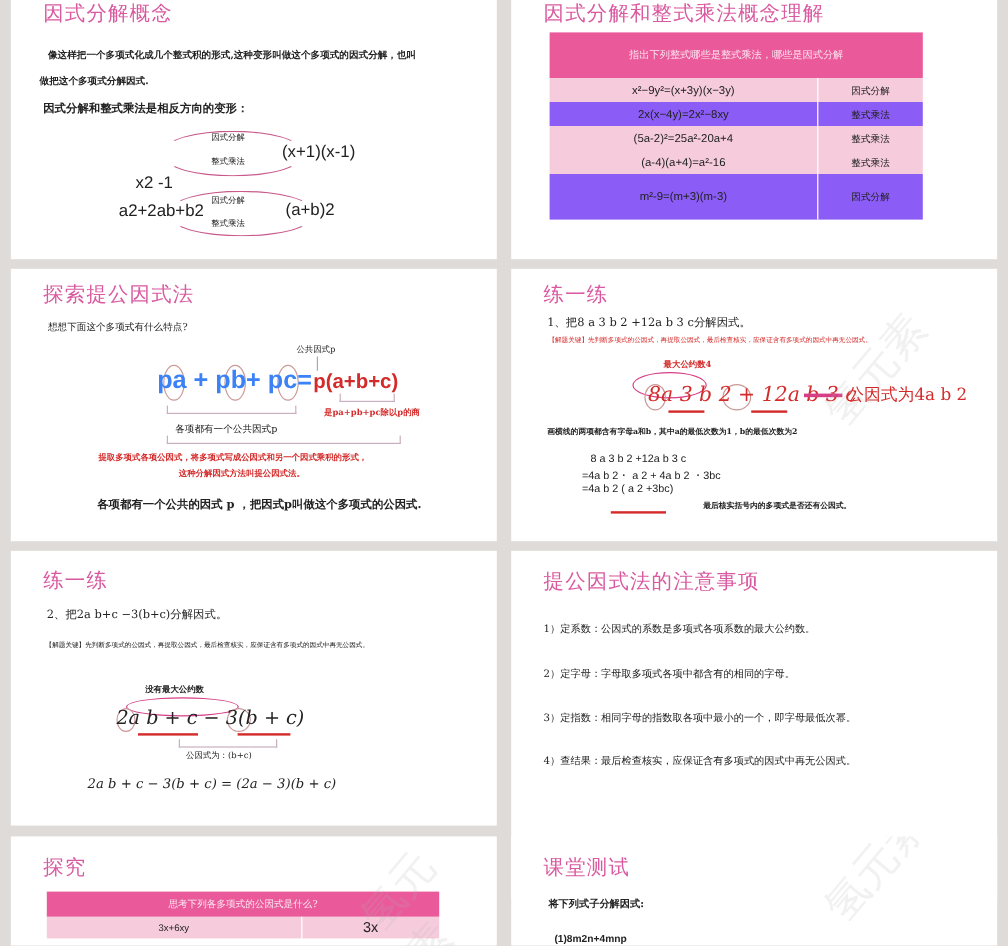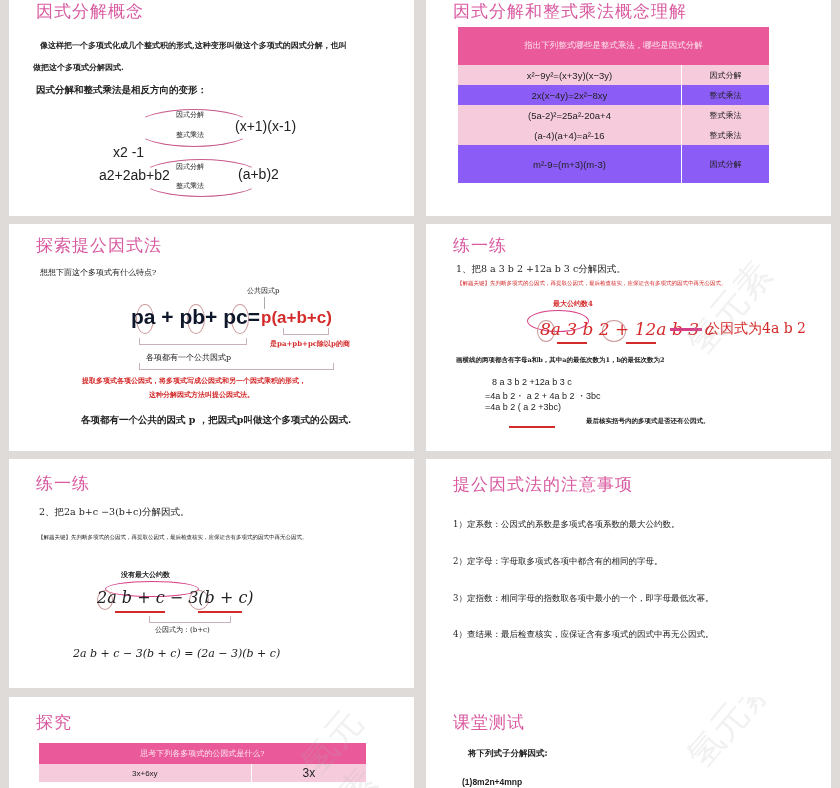--- a/index.html
+++ b/index.html
@@ -94,21 +94,21 @@
 </div>
 
 <div class="slide s3">
   <div class="title" style="top:10px;">探索提公因式法</div>
   <div class="abs small" style="left:31px;top:43px;">想想下面这个多项式有什么特点?</div>
   <div class="abs" style="left:238px;top:62px;font-size:7px;">公共因式p</div>
   <div class="abs" style="left:255px;top:73px;width:1px;height:12px;background:#aaa;"></div>
   <div class="circle" style="left:127px;top:80px;width:16px;height:28px;"></div>
   <div class="circle" style="left:178px;top:80px;width:16px;height:28px;"></div>
   <div class="circle" style="left:222px;top:80px;width:16px;height:28px;"></div>
-  <div class="abs sans b" style="left:122px;top:81px;font-size:21px;color:#0f172a;">pa + pb+ pc=</div>
+  <div class="abs sans b" style="left:122px;top:81px;font-size:21px;color:#3b82f6;">pa + pb+ pc=</div>
   <div class="abs sans b" style="left:252px;top:84px;font-size:17px;color:#d42a2a;">p(a+b+c)</div>
   <div class="bracket" style="left:274px;top:104px;width:44px;"></div>
   <div class="abs red b" style="left:261px;top:115px;font-size:7px;">是pa+pb+pc除以p的商</div>
   <div class="bracket" style="left:130px;top:114px;width:106px;"></div>
   <div class="abs" style="left:137px;top:128px;font-size:8px;">各项都有一个公共因式p</div>
   <div class="bracket" style="left:130px;top:139px;width:193px;"></div>
   <div class="abs red b" style="left:73px;top:152px;font-size:7px;">提取多项式各项公因式，将多项式写成公因式和另一个因式乘积的形式，</div>
   <div class="abs red b" style="left:140px;top:166px;font-size:7px;">这种分解因式方法叫提公因式法。</div>
   <div class="abs body b" style="left:72px;top:190px;">各项都有一个公共的因式 p ，把因式p叫做这个多项式的公因式.</div>
 </div>
@@ -170,16 +170,16 @@
       <td style="font-size:8px;">3x+6xy</td>
       <td style="font-size:12px;">3x</td>
     </tr>
   </tbody>
     </table>
   <div class="watermark" style="left:300px;top:0px;">氢元素</div>
 </div>
 
 <div class="slide s8">
   <div class="title" style="top:14px;">课堂测试</div>
-  <div class="abs b" style="left:42px;top:51px;font-size:8.5px;">将下列式子分解因式:</div>
+  <div class="abs b" style="left:31px;top:51px;font-size:8.5px;">将下列式子分解因式:</div>
   <div class="abs sans b" style="left:36px;top:80px;font-size:8.5px;">(1)8m2n+4mnp</div>
   <div class="watermark" style="left:250px;top:0px;">氢元素</div>
 </div>
 
 </body></html>

